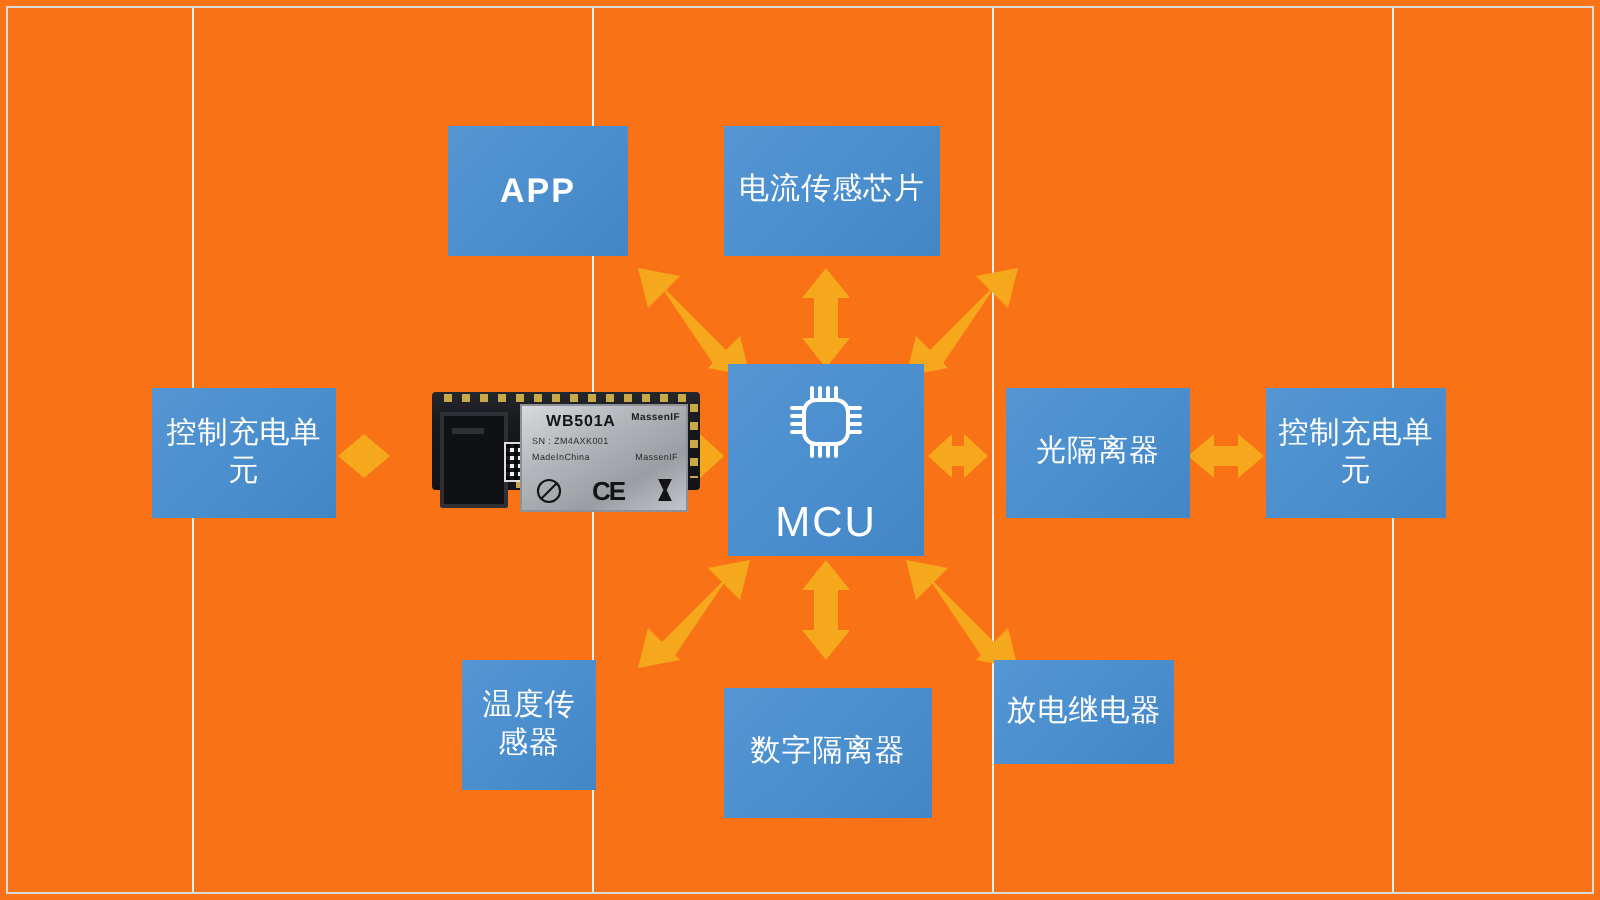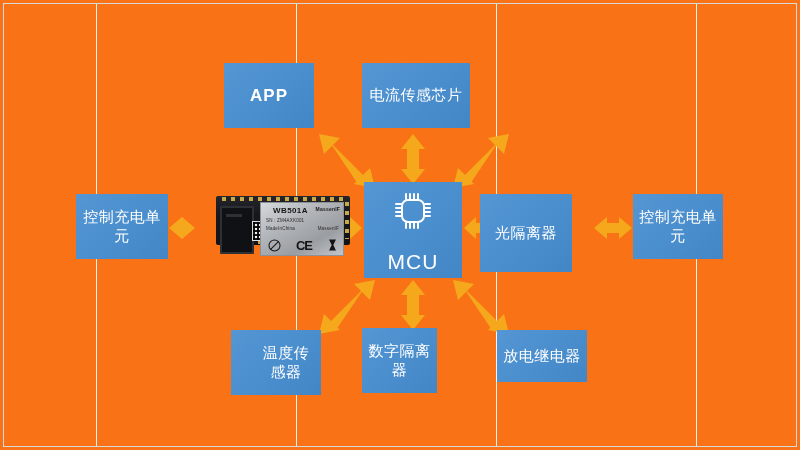--- a/index.html
+++ b/index.html
@@ -316,33 +316,33 @@
           <line x1="34" y1="15" x2="39" y2="15"></line>
           <line x1="34" y1="19" x2="39" y2="19"></line>
           <line x1="34" y1="23" x2="39" y2="23"></line>
           <line x1="34" y1="27" x2="39" y2="27"></line>
         </g>
       </svg>
     </span>
     <span class="mcu-text">MCU</span>
   </div>
 
-  <div class="node" style="left:480px;top:194px;width:92px;height:78px;">
+  <div class="node" style="left:503px;top:194px;width:92px;height:65px;">
     <span class="label">光隔离器</span>
   </div>
 
   <div class="node" style="left:633px;top:194px;width:90px;height:65px;">
     <span class="label">控制充电单元</span>
   </div>
 
-  <div class="node" style="left:231px;top:330px;width:90px;height:65px;padding-left:26px;">
+  <div class="node" style="left:231px;top:330px;width:67px;height:65px;">
     <span class="label">温度传感器</span>
   </div>
 
-  <div class="node" style="left:362px;top:328px;width:75px;height:65px;">
+  <div class="node" style="left:362px;top:344px;width:104px;height:65px;">
     <span class="label">数字隔离器</span>
   </div>
 
   <div class="node" style="left:497px;top:330px;width:90px;height:52px;">
     <span class="label">放电继电器</span>
   </div>
 
 </div>
 
 </body></html>

